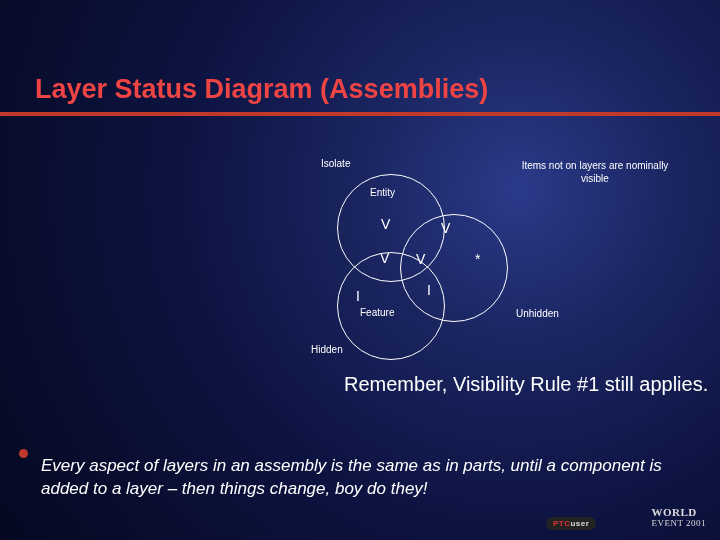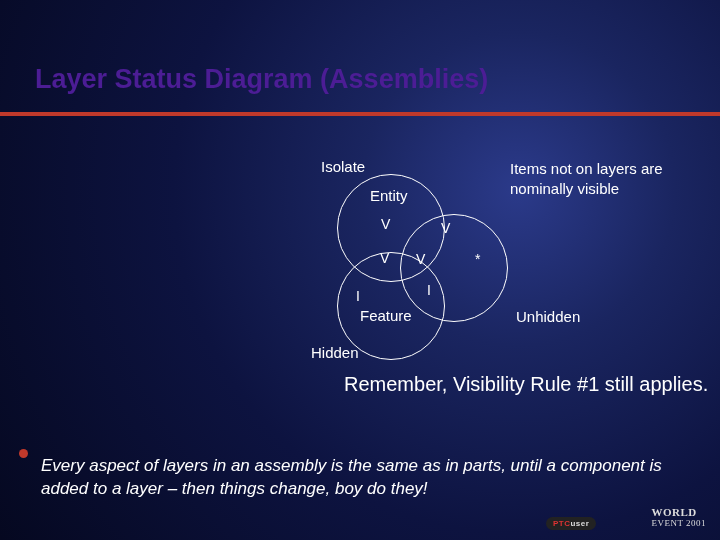--- a/index.html
+++ b/index.html
@@ -1,40 +1,40 @@
 <!DOCTYPE html>
 <html><head>
 <meta charset="utf-8">
 <style>
   html, body { margin:0; padding:0; width:720px; height:540px; overflow:hidden;
     font-family: Tahoma, Verdana, Geneva, sans-serif;
     background: radial-gradient(circle at 72% 35%, #2b3a8a 0%, #1a2560 25%, #0d1340 55%, #050820 100%);
     color: #fff; position:relative;
   }
-  .title { position:absolute; left:35px; top:64px; font-family: Tahoma, Verdana, sans-serif;
-    font-size:27px; font-weight:bold; color:#4c1d95; }
+  .title { position:absolute; left:35px; top:74px; font-family: Tahoma, Verdana, sans-serif;
+    font-size:27px; font-weight:bold; color:#ef4444; }
   .title-underline { position:absolute; left:0; top:112px; width:720px; height:4px; background:#c0392b; }
   .venn { position:absolute; }
   .circle { position:absolute; border:1.6px solid #fff; border-radius:50%; }
   #c1 { width:106px; height:106px; left:337px; top:174px; }
   #c2 { width:106px; height:106px; left:400px; top:214px; }
   #c3 { width:106px; height:106px; left:337px; top:252px; }
-  .lbl { position:absolute; color:#fff; font-size:15px; }
+  .lbl { position:absolute; color:#fff; font-size:10px; }
   .lbl.small { font-size:14px; }
   .bul { position:absolute; width:9px; height:9px; border-radius:50%; background:#c0392b; }
   .foot { position:absolute; left:19px; top:442px; width:682px; color:#fff;
     font-style:italic; font-size:17px; line-height:1.35; }
   .foot .bul { left:0; top:7px; }
   .foot .txt { margin-left:22px; display:block;margin-top:13px; }
   .logo { position:absolute; right:14px; bottom:10px; font-size:9px; color:#ddd; letter-spacing:.5px; }
   .logo .ptc { display:inline-block; background:#222; border-radius:9px; padding:2px 7px; margin-right:16px; font-size:8px;font-weight:bold; }
   .logo .ptc b { color:#d33; }
   .logo .we { display:inline-block; font-family: Georgia, serif; margin-left: 36px; }
   .logo .we .w { font-weight:bold; font-size:11px; }
-  #note { width:170px; line-height:1.3; }
+  #note { width:170px; text-align:center; line-height:1.3; }
 </style>
 </head>
 <body>
 
 <div class="title">Layer Status Diagram (Assemblies)</div>
 <div class="title-underline"></div>
 
 <div class="venn">
   <div class="circle" id="c1"></div>
   <div class="circle" id="c2"></div>

